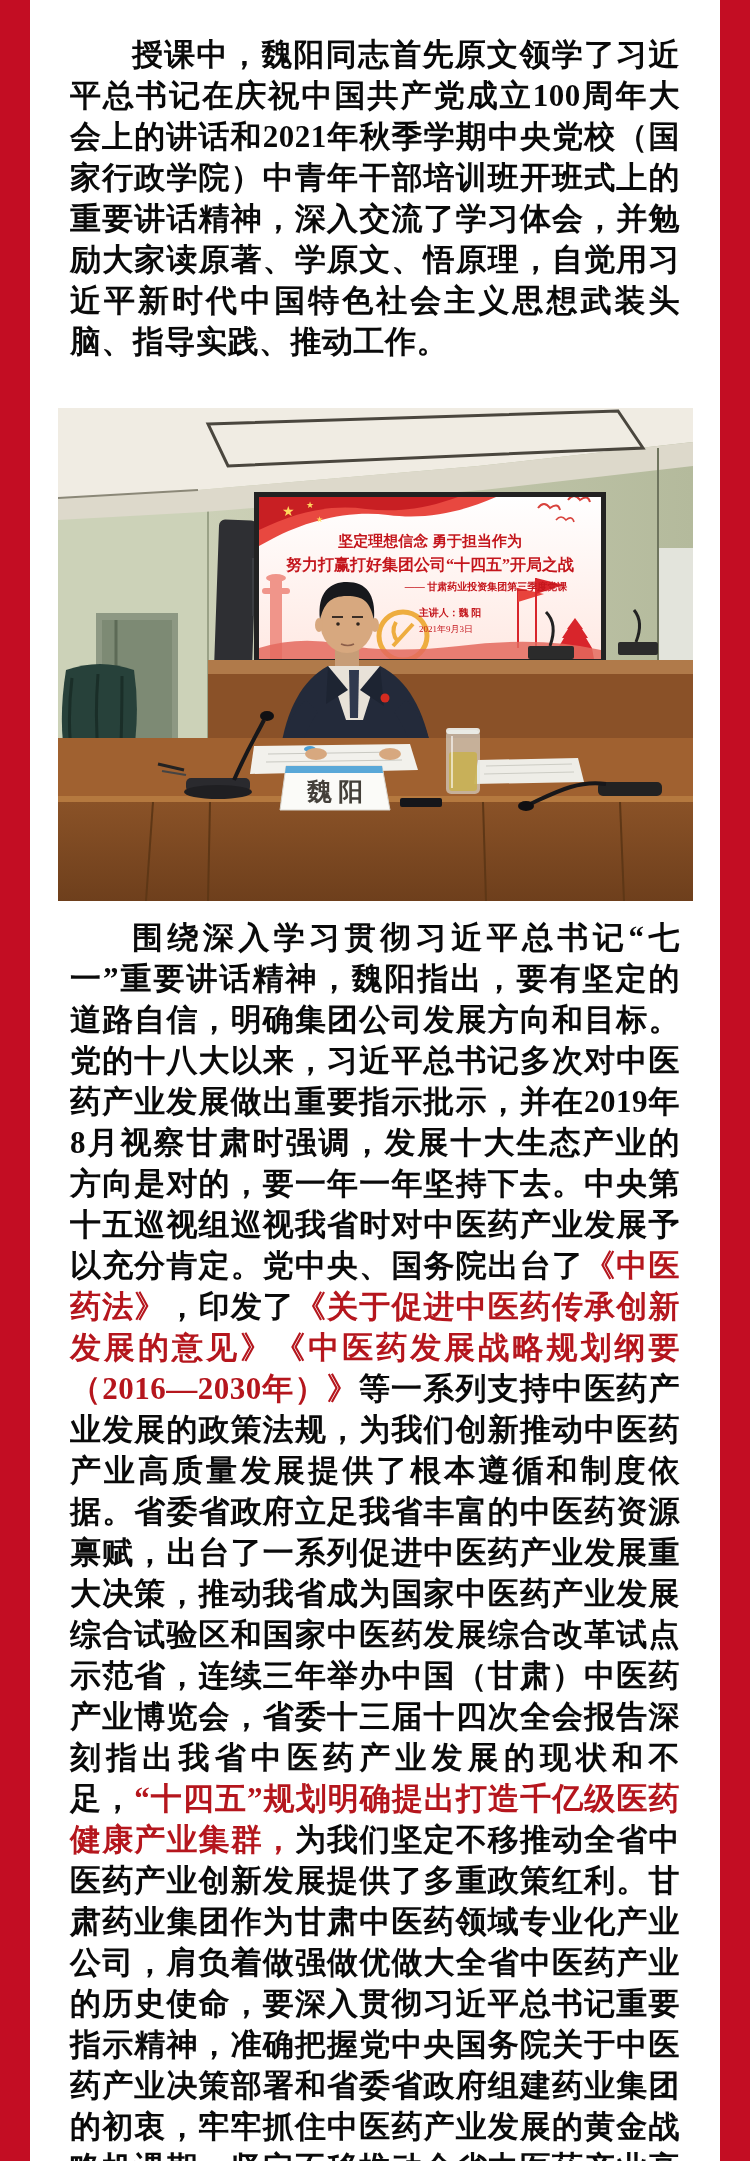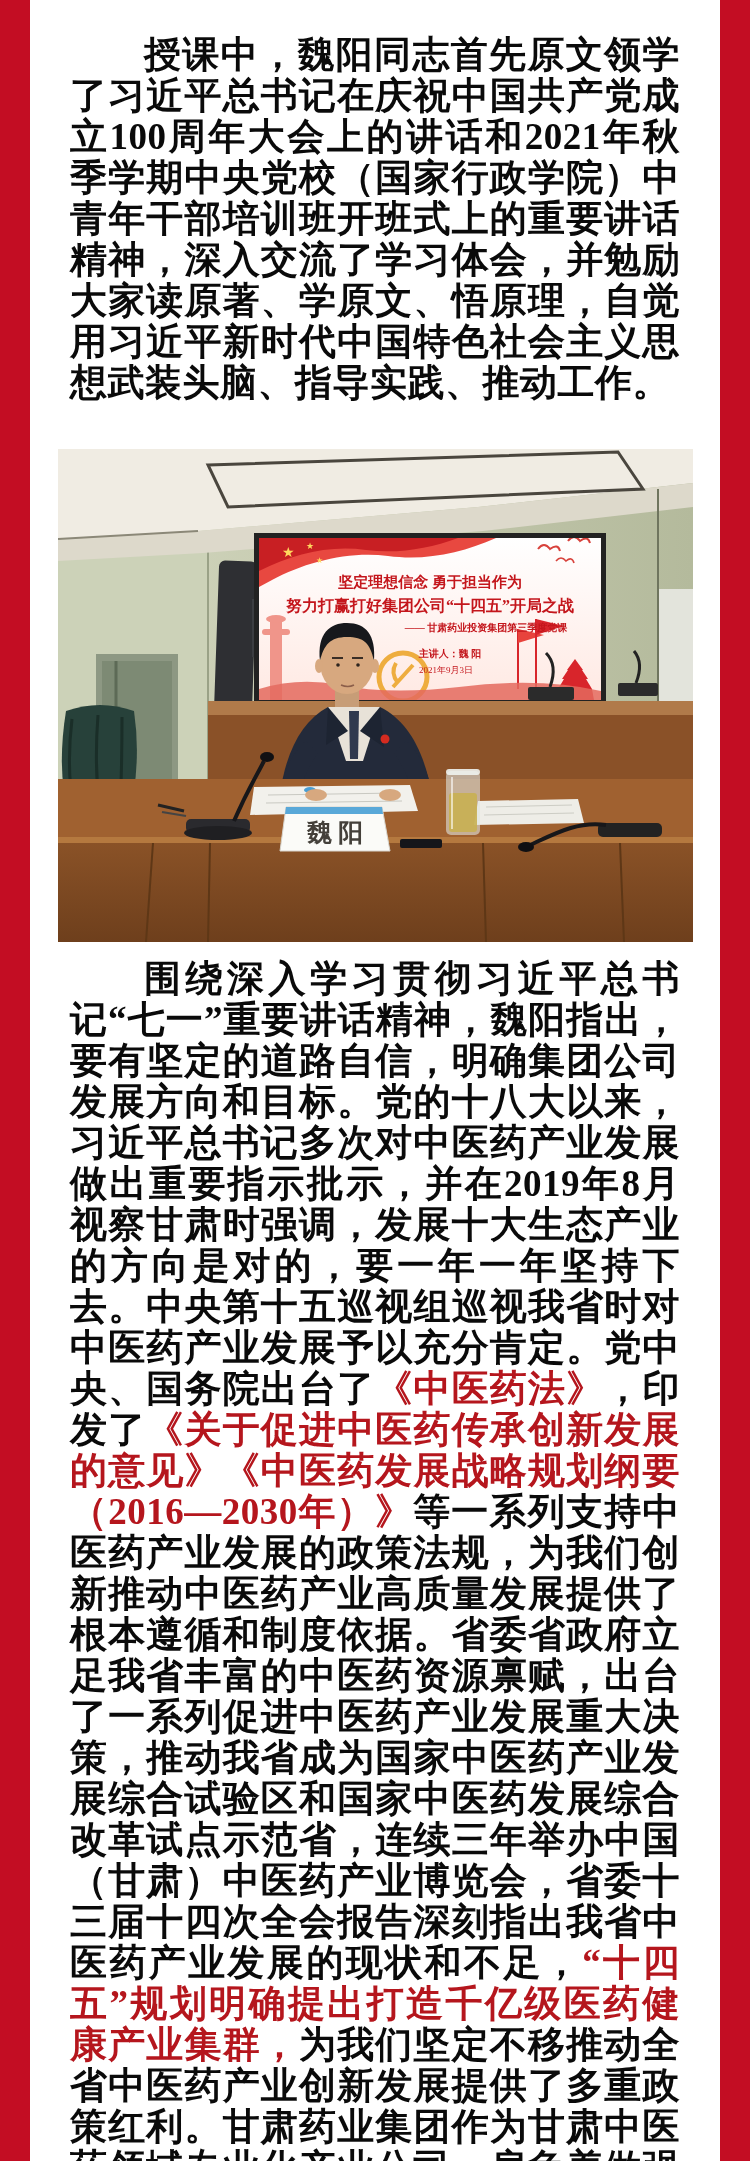--- a/index.html
+++ b/index.html
@@ -16,21 +16,21 @@
   }
   .red-bar.left  { left: 0; }
   .red-bar.right { right: 0; }
   .content {
     position: absolute; left: 30px; top: 0;
     width: 690px; box-sizing: border-box;
     padding: 34px 40px 0 40px;
   }
   .para {
     margin: 0;
-    font-size: 37px;
+    font-size: 31px;
     line-height: 41px;
     font-weight: 700;
     color: #0a0a0a;
     text-align: justify;
     text-indent: 2em;
     letter-spacing: 0.5px;
   }
   .para.second { margin-top: 16px; }
   .red-em { color: #b5161d; }
   .photo-frame {

